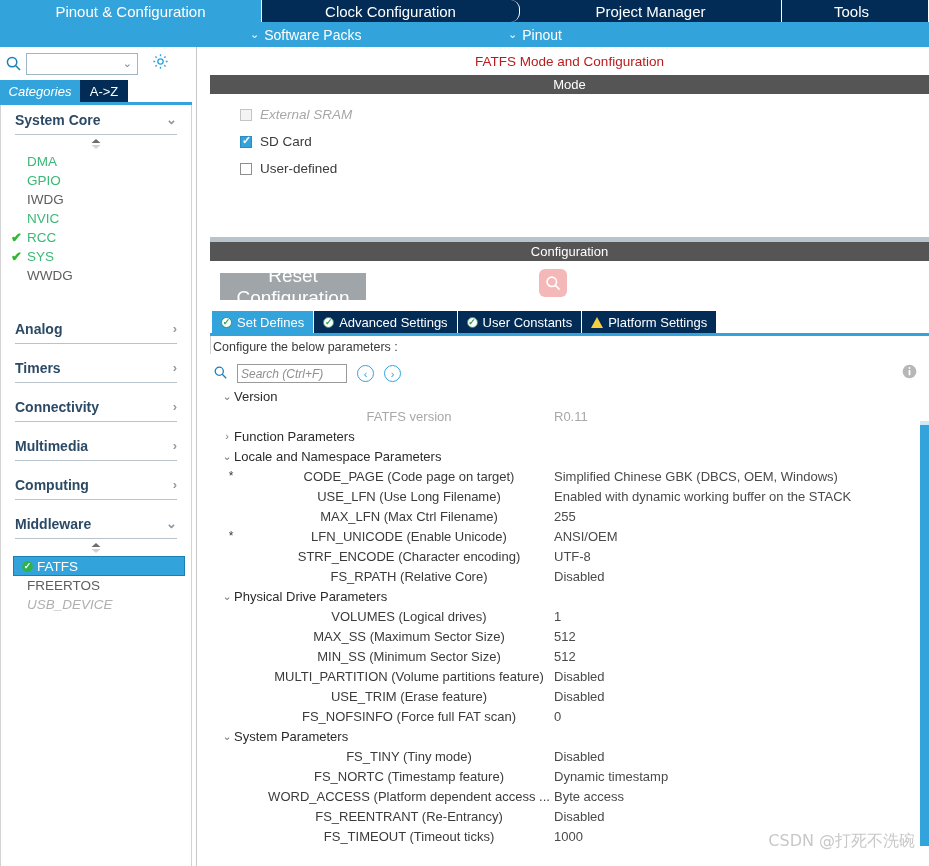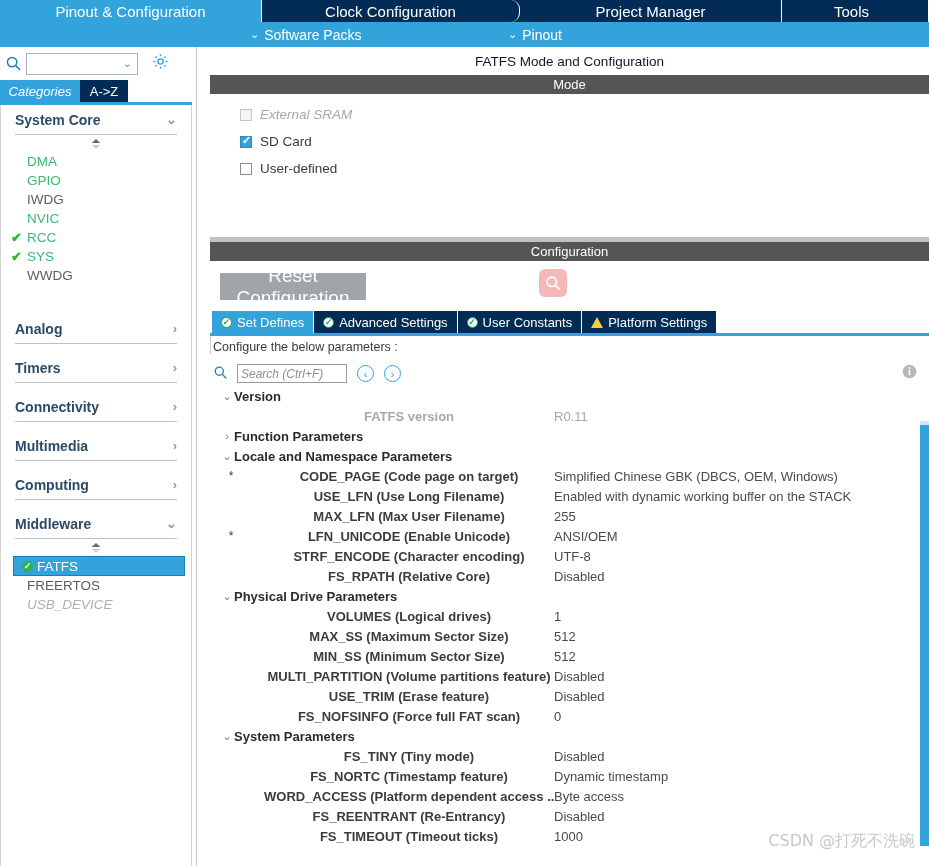--- a/index.html
+++ b/index.html
@@ -66,21 +66,21 @@
   .leaf.grey   { color:#5e5e5e; }
   .leaf.italic { color:#b0b0b0; font-style:italic; }
   .leaf.sel { background:#33a3dc; color:#ffffff; margin:0 6px 0 12px; padding-left:8px;
               border:1px solid #1a7fb5; height:20px; }
   .leaf.sel .okdot { margin-right:4px; }
 
   
   .content { position:absolute; left:210px; top:47px; width:719px; height:819px;
              background:#ffffff; }
   .panel-title { height:28px; display:flex; align-items:center; justify-content:center;
-                 font-size:13.5px; color:#0f172a; background:#fff; }
+                 font-size:13.5px; color:#b91c1c; background:#fff; }
   .band { height:19px; background:#555555; color:#fff; font-size:13px;
           display:flex; align-items:center; justify-content:center; }
 
   .mode-box { position:relative; height:132px; background:#fff; }
   .cbrow { display:flex; align-items:center; gap:8px; height:19px; padding-left:30px;
            font-size:13.5px; color:#3b3b3b; }
   .cbrow.r1 { margin-top:11px; }
   .cbrow.r2 { margin-top:8px; }
   .cbrow.r3 { margin-top:8px; }
   .cbrow.disabled { color:#a8a8a8; font-style:italic; }
@@ -118,21 +118,21 @@
             color:#33a3dc; font-size:11px; display:flex; align-items:center;
             justify-content:center; }
   .inf { margin-left:auto; margin-right:12px; }
 
   
   .tree { position:relative; height:460px; overflow:hidden; }
   .trow { display:flex; align-items:center; height:20px; font-size:13px; color:#3b3b3b; }
   .trow .twist { width:14px; text-align:center; color:#7c7c7c; font-size:11px; }
   .trow.grouprow { font-size:13px; color:#2b2b2b; }
   .trow .star { width:14px; text-align:center; color:#3b3b3b; font-size:12px; }
-  .trow .pname { width:316px; overflow:hidden; white-space:nowrap;font-weight:bold; }
+  .trow .pname { width:316px; overflow:hidden; white-space:nowrap; }
   .trow .pval { flex:1; overflow:hidden; white-space:nowrap; color:#4a4a4a; }
   .trow.dim .pname, .trow.dim .pval { color:#a8a8a8; }
   .ind-group { padding-left:10px; }
   .ind-param { padding-left:26px;text-align:center; }
 
   .vscroll { position:absolute; right:0; top:35px; width:9px; height:425px;
              background:#33a3dc; border-top:4px solid #cfe8f6; }
 
   .wm { position:absolute; right:14px; bottom:14px; font-size:16px; color:#c8c8c8;
         font-family:"DejaVu Sans", sans-serif; pointer-events:none; }
@@ -421,21 +421,21 @@
           </div>
         <div class="trow">
             <span class="twist"></span>
             <span class="star"></span>
             <span class="pname ind-param">USE_LFN (Use Long Filename)</span>
             <span class="pval">Enabled with dynamic working buffer on the STACK</span>
           </div>
         <div class="trow">
             <span class="twist"></span>
             <span class="star"></span>
-            <span class="pname ind-param">MAX_LFN (Max User Filename)</span>
+            <span class="pname ind-param">MAX_LFN (Max Ctrl Filename)</span>
             <span class="pval">255</span>
           </div>
         <div class="trow">
             <span class="twist"></span>
             <span class="star">*</span>
             <span class="pname ind-param">LFN_UNICODE (Enable Unicode)</span>
             <span class="pval">ANSI/OEM</span>
           </div>
         <div class="trow">
             <span class="twist"></span>

